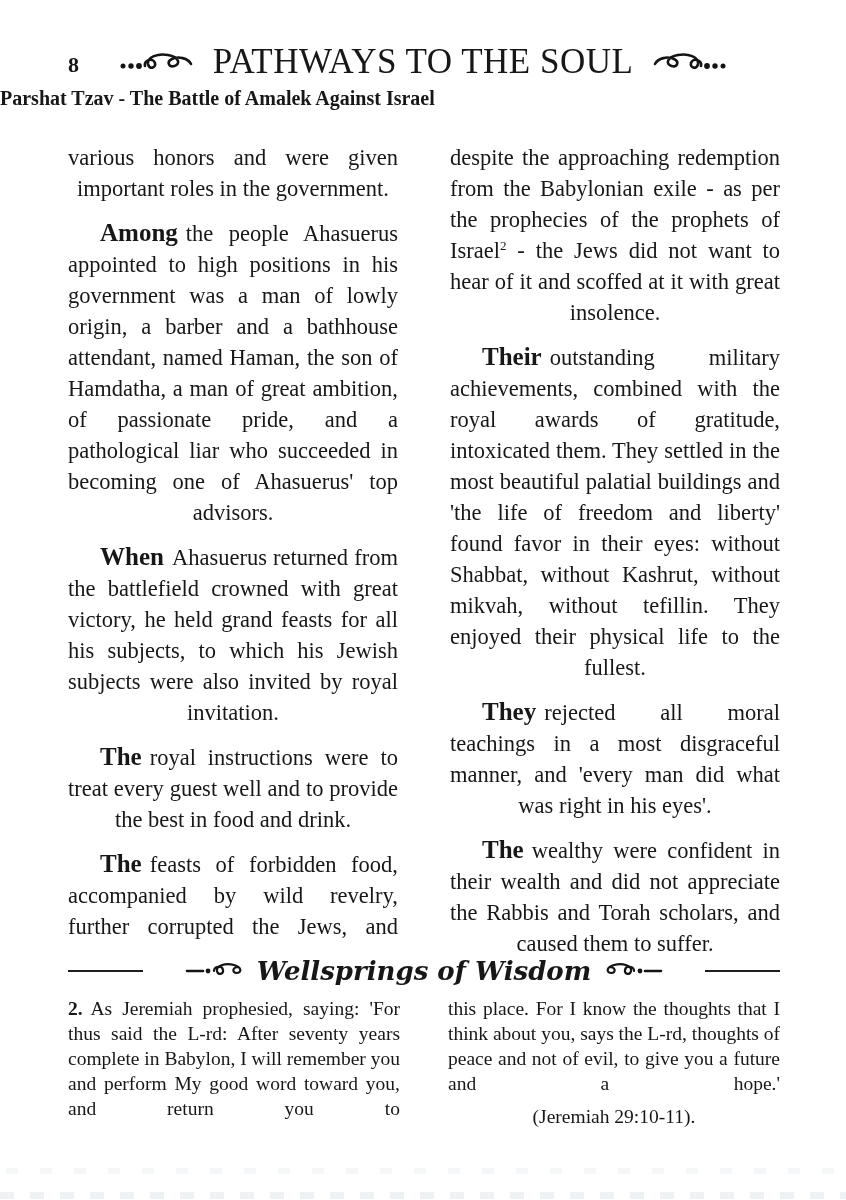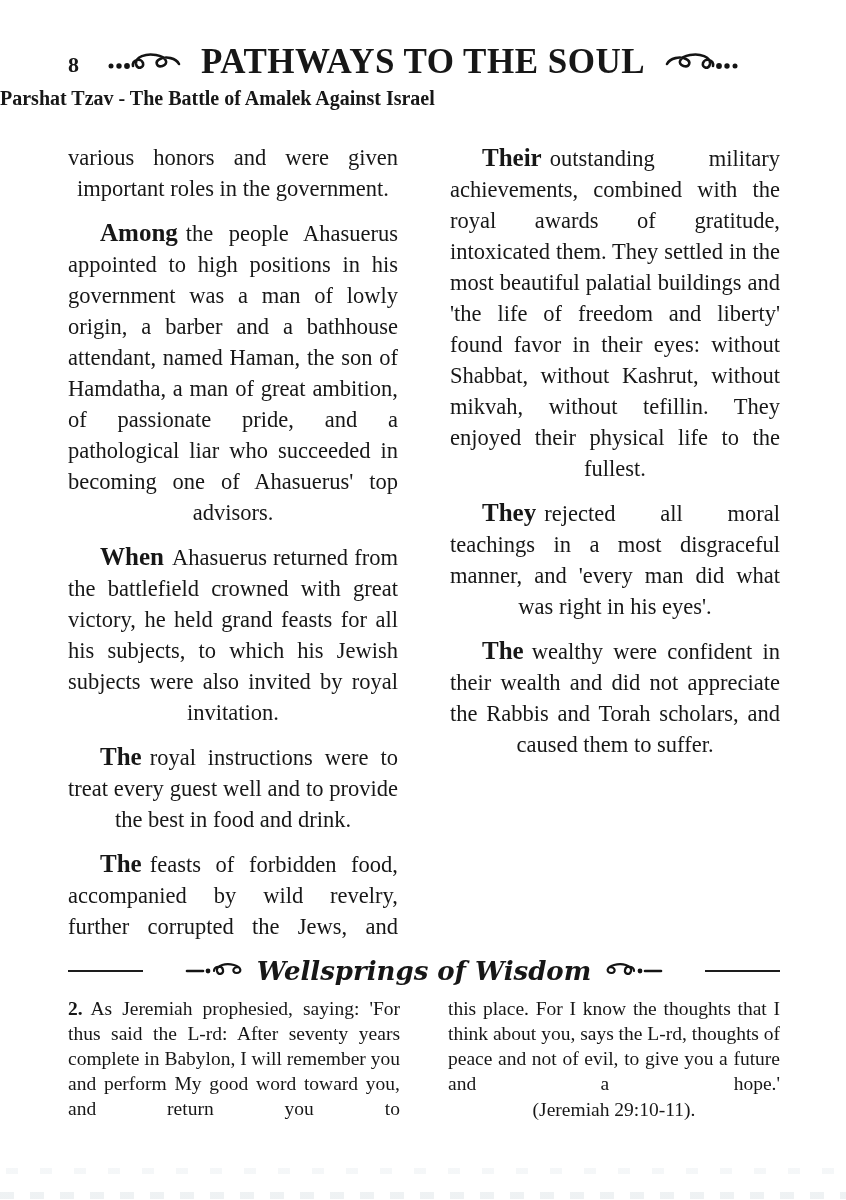--- a/index.html
+++ b/index.html
@@ -5,21 +5,21 @@
   html,body { margin:0; padding:0; background:#ffffff; }
   .page {
     position:relative; width:846px; height:1200px; background:#ffffff;
     font-family:"Liberation Serif","DejaVu Serif",serif; color:#171717; overflow:hidden;
   }
 
   
   .header { position:absolute; top:42px; left:0; right:0; }
   .page-number { position:absolute; left:68px; top:10px; font-size:22px; font-weight:bold; }
   .title-row { display:flex; align-items:center; justify-content:center; gap:8px; }
-  .title { font-size:35px; font-weight:bold; letter-spacing:0.5px; white-space:nowrap; }
+  .title { font-size:35px; font-weight:normal; letter-spacing:0.5px; white-space:nowrap; }
   .flourish svg { display:block; }
   .flourish.mirror svg { transform:scaleX(-1); }
   .subtitle { font-size:20px; font-weight:bold; margin-top:5px; }
 
   
   .columns { position:absolute; top:142px; left:68px; width:712px; display:flex; gap:52px; }
   .col { width:339px; font-size:22.5px; line-height:31px; }
   .col p { margin:0 0 13px 0; text-align:justify; text-align-last:center; }
   .col p.indent { text-indent:32px; }
   .col p.last-just { text-align-last:justify; }
@@ -34,21 +34,21 @@
   .script-title {
     font-family:"DejaVu Serif",serif; font-style:italic; font-weight:bold;
     font-size:26px; white-space:nowrap; padding:0 2px;
   }
 
   
   .footnotes { position:absolute; top:996px; left:68px; width:712px; display:flex; gap:48px; }
   .fncol { width:339px; font-size:19.5px; line-height:25px; }
   .fncol p { margin:0; text-align:justify; text-align-last:justify; }
   .fn-marker { font-weight:bold; margin-right:0.4em; }
-  .fn-citation { text-align:center; margin-top:1px; font-size:19.5px; }
+  .fn-citation { text-align:center; margin-top:8px; font-size:19.5px; }
 
   
   .showthrough {
     position:absolute; left:0; bottom:0; width:100%; height:42px; opacity:1;
     background:
       repeating-linear-gradient(90deg, rgba(225,231,234,.55) 0 14px, transparent 14px 30px) 0 34px / 100% 7px no-repeat,
       repeating-linear-gradient(90deg, rgba(232,237,240,.45) 6px 18px, transparent 18px 40px) 0 10px / 100% 6px no-repeat;
   }
 
   .ic { stroke:#141414; fill:none; stroke-linecap:round; }
@@ -87,20 +87,21 @@
 
     <div class="col">
       <p><span>various honors and were given important roles in the government.</span></p>
       <p class="indent"><span class="lead">Among</span><span>the people Ahasuerus appointed to high positions in his government was a man of lowly origin, a barber and a bathhouse attendant, named Haman, the son of Hamdatha, a man of great ambition, of passionate pride, and a pathological liar who succeeded in becoming one of Ahasuerus' top advisors.</span></p>
       <p class="indent"><span class="lead">When</span><span>Ahasuerus returned from the battlefield crowned with great victory, he held grand feasts for all his subjects, to which his Jewish subjects were also invited by royal invitation.</span></p>
       <p class="indent"><span class="lead">The</span><span>royal instructions were to treat every guest well and to provide the best in food and drink.</span></p>
       <p class="indent last-just"><span class="lead">The</span><span>feasts of forbidden food, accompanied by wild revelry, further corrupted the Jews, and</span></p>
     </div>
 
     <div class="col">
+      <p><span>despite the approaching redemption from the Babylonian exile - as per the prophecies of the prophets of Israel</span><sup class="fn">2</sup><span> - the Jews did not want to hear of it and scoffed at it with great insolence.</span></p>
       <p class="indent"><span class="lead">Their</span><span>outstanding military achievements, combined with the royal awards of gratitude, intoxicated them. They settled in the most beautiful palatial buildings and 'the life of freedom and liberty' found favor in their eyes: without Shabbat, without Kashrut, without mikvah, without tefillin. They enjoyed their physical life to the fullest.</span></p>
       <p class="indent"><span class="lead">They</span><span>rejected all moral teachings in a most disgraceful manner, and 'every man did what was right in his eyes'.</span></p>
       <p class="indent"><span class="lead">The</span><span>wealthy were confident in their wealth and did not appreciate the Rabbis and Torah scholars, and caused them to suffer.</span></p>
     </div>
 
   </div>
 
   <div class="divider">
     <div class="div-line"></div>
     <div class="div-label">

